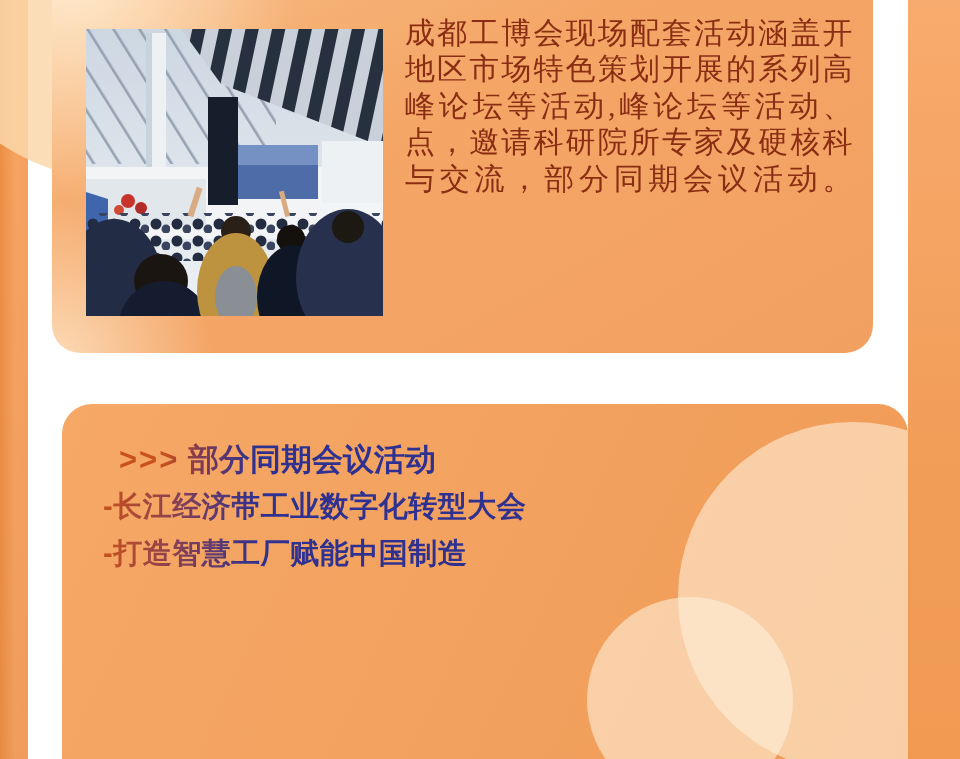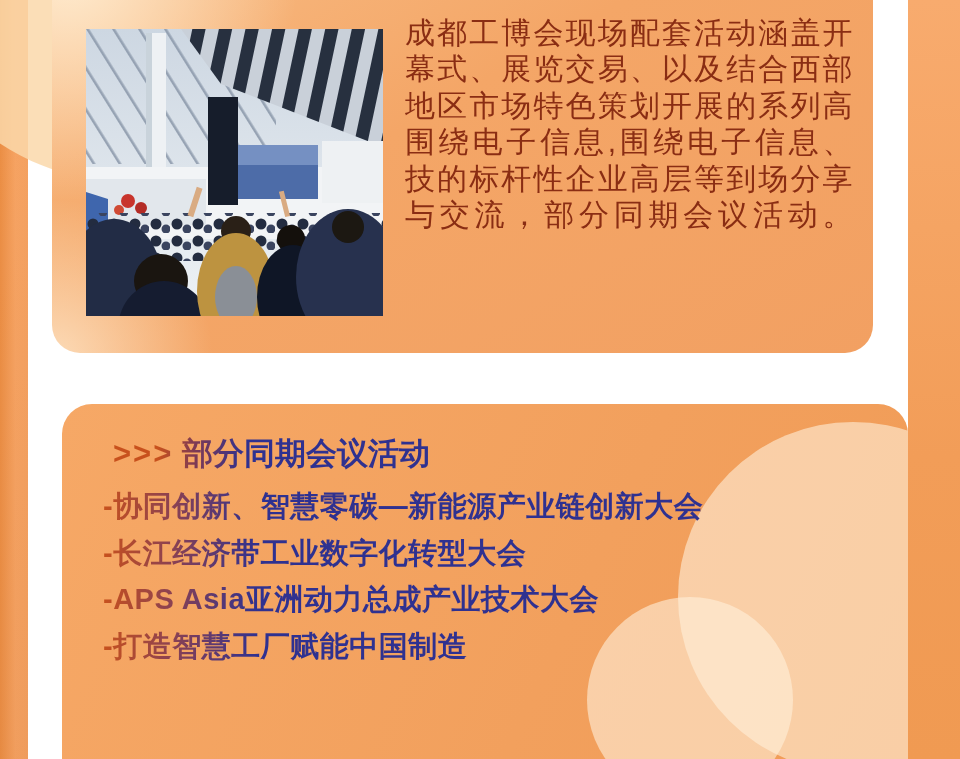--- a/index.html
+++ b/index.html
@@ -39,33 +39,33 @@
     overflow:hidden;background:#dfe5ec;
   }
   .photo svg{display:block;width:100%;height:100%;}
   .intro{
     position:absolute;left:353px;top:45px;width:448px;
     color:#8a2d13;font-size:30px;line-height:36.4px;font-weight:500;
   }
   .intro .line{
     display:block;width:100%;
     text-align:justify;text-align-last:justify;
-    white-space:nowrap;letter-spacing:0.5px;
+    white-space:nowrap;letter-spacing:0.5px;font-family:Liberation Serif, serif;
   }
   
   .bottom-card{
     position:absolute;left:62px;top:404px;width:846px;height:355px;
     border-radius:30px 30px 0 0;z-index:3;overflow:hidden;
     background:linear-gradient(115deg,#f6a866 0%,#f2a05d 60%,#f19c57 100%);
   }
   .bottom-card .bubble{position:absolute;border-radius:50%;background:rgba(255,240,219,0.6);}
   .bubble-big{left:616px;top:18px;width:350px;height:350px;}
   .bubble-small{left:525px;top:193px;width:206px;height:206px;}
   .section-heading{
-    position:absolute;left:51px;top:30px;z-index:2;margin:0;
+    position:absolute;left:51px;top:30px;z-index:2;margin:6px;
     font-size:31px;font-weight:700;line-height:40px;
     color:#2f3190;white-space:nowrap;
   }
   .section-heading .arrows{color:#c8511d;letter-spacing:2px;font-weight:700;}
   .conf-list{
     position:absolute;left:41px;top:79px;right:30px;z-index:2;
     font-size:29px;font-weight:600;
   }
   .conf-item{
     line-height:46.5px;white-space:nowrap;letter-spacing:0.5px;
@@ -139,33 +139,30 @@
       <ellipse cx="150" cy="268" rx="21" ry="31" fill="#8a8f96"></ellipse>
       <circle cx="205" cy="210" r="14" fill="#14100c"></circle>
       <ellipse cx="207" cy="268" rx="36" ry="52" fill="#0f1626"></ellipse>
       <ellipse cx="262" cy="248" rx="52" ry="68" fill="#27314e"></ellipse>
       <circle cx="262" cy="198" r="16" fill="#1c1812"></circle>
     </svg>
   </div>
 
   <div class="intro">
     <span class="line">成都工博会现场配套活动涵盖开</span>
-    <span class="line">幕式、展览交易、以及结合西部</span>
     <span class="line">地区市场特色策划开展的系列高</span>
-    <span class="line">围绕电子信息,围绕电子信息、</span>
-    <span class="line">技的标杆性企业高层等到场分享</span>
+    <span class="line">峰论坛等活动,峰论坛等活动、</span>
+    <span class="line">点，邀请科研院所专家及硬核科</span>
     <span class="line">与交流，部分同期会议活动。</span>
   </div>
 </section>
 
 <section class="bottom-card">
   <div class="bubble bubble-big"></div>
   <div class="bubble bubble-small"></div>
 
   <h2 class="section-heading grad-head"><span class="arrows">&gt;&gt;&gt;</span><span> 部分同期会议活动</span></h2>
 
   <div class="conf-list">
-    <div class="conf-item grad-item">-协同创新、智慧零碳—新能源产业链创新大会</div>
     <div class="conf-item grad-item">-长江经济带工业数字化转型大会</div>
-    <div class="conf-item grad-item">-APS Asia亚洲动力总成产业技术大会</div>
     <div class="conf-item grad-item">-打造智慧工厂赋能中国制造</div>
   </div>
 </section>
 
 </body></html>

